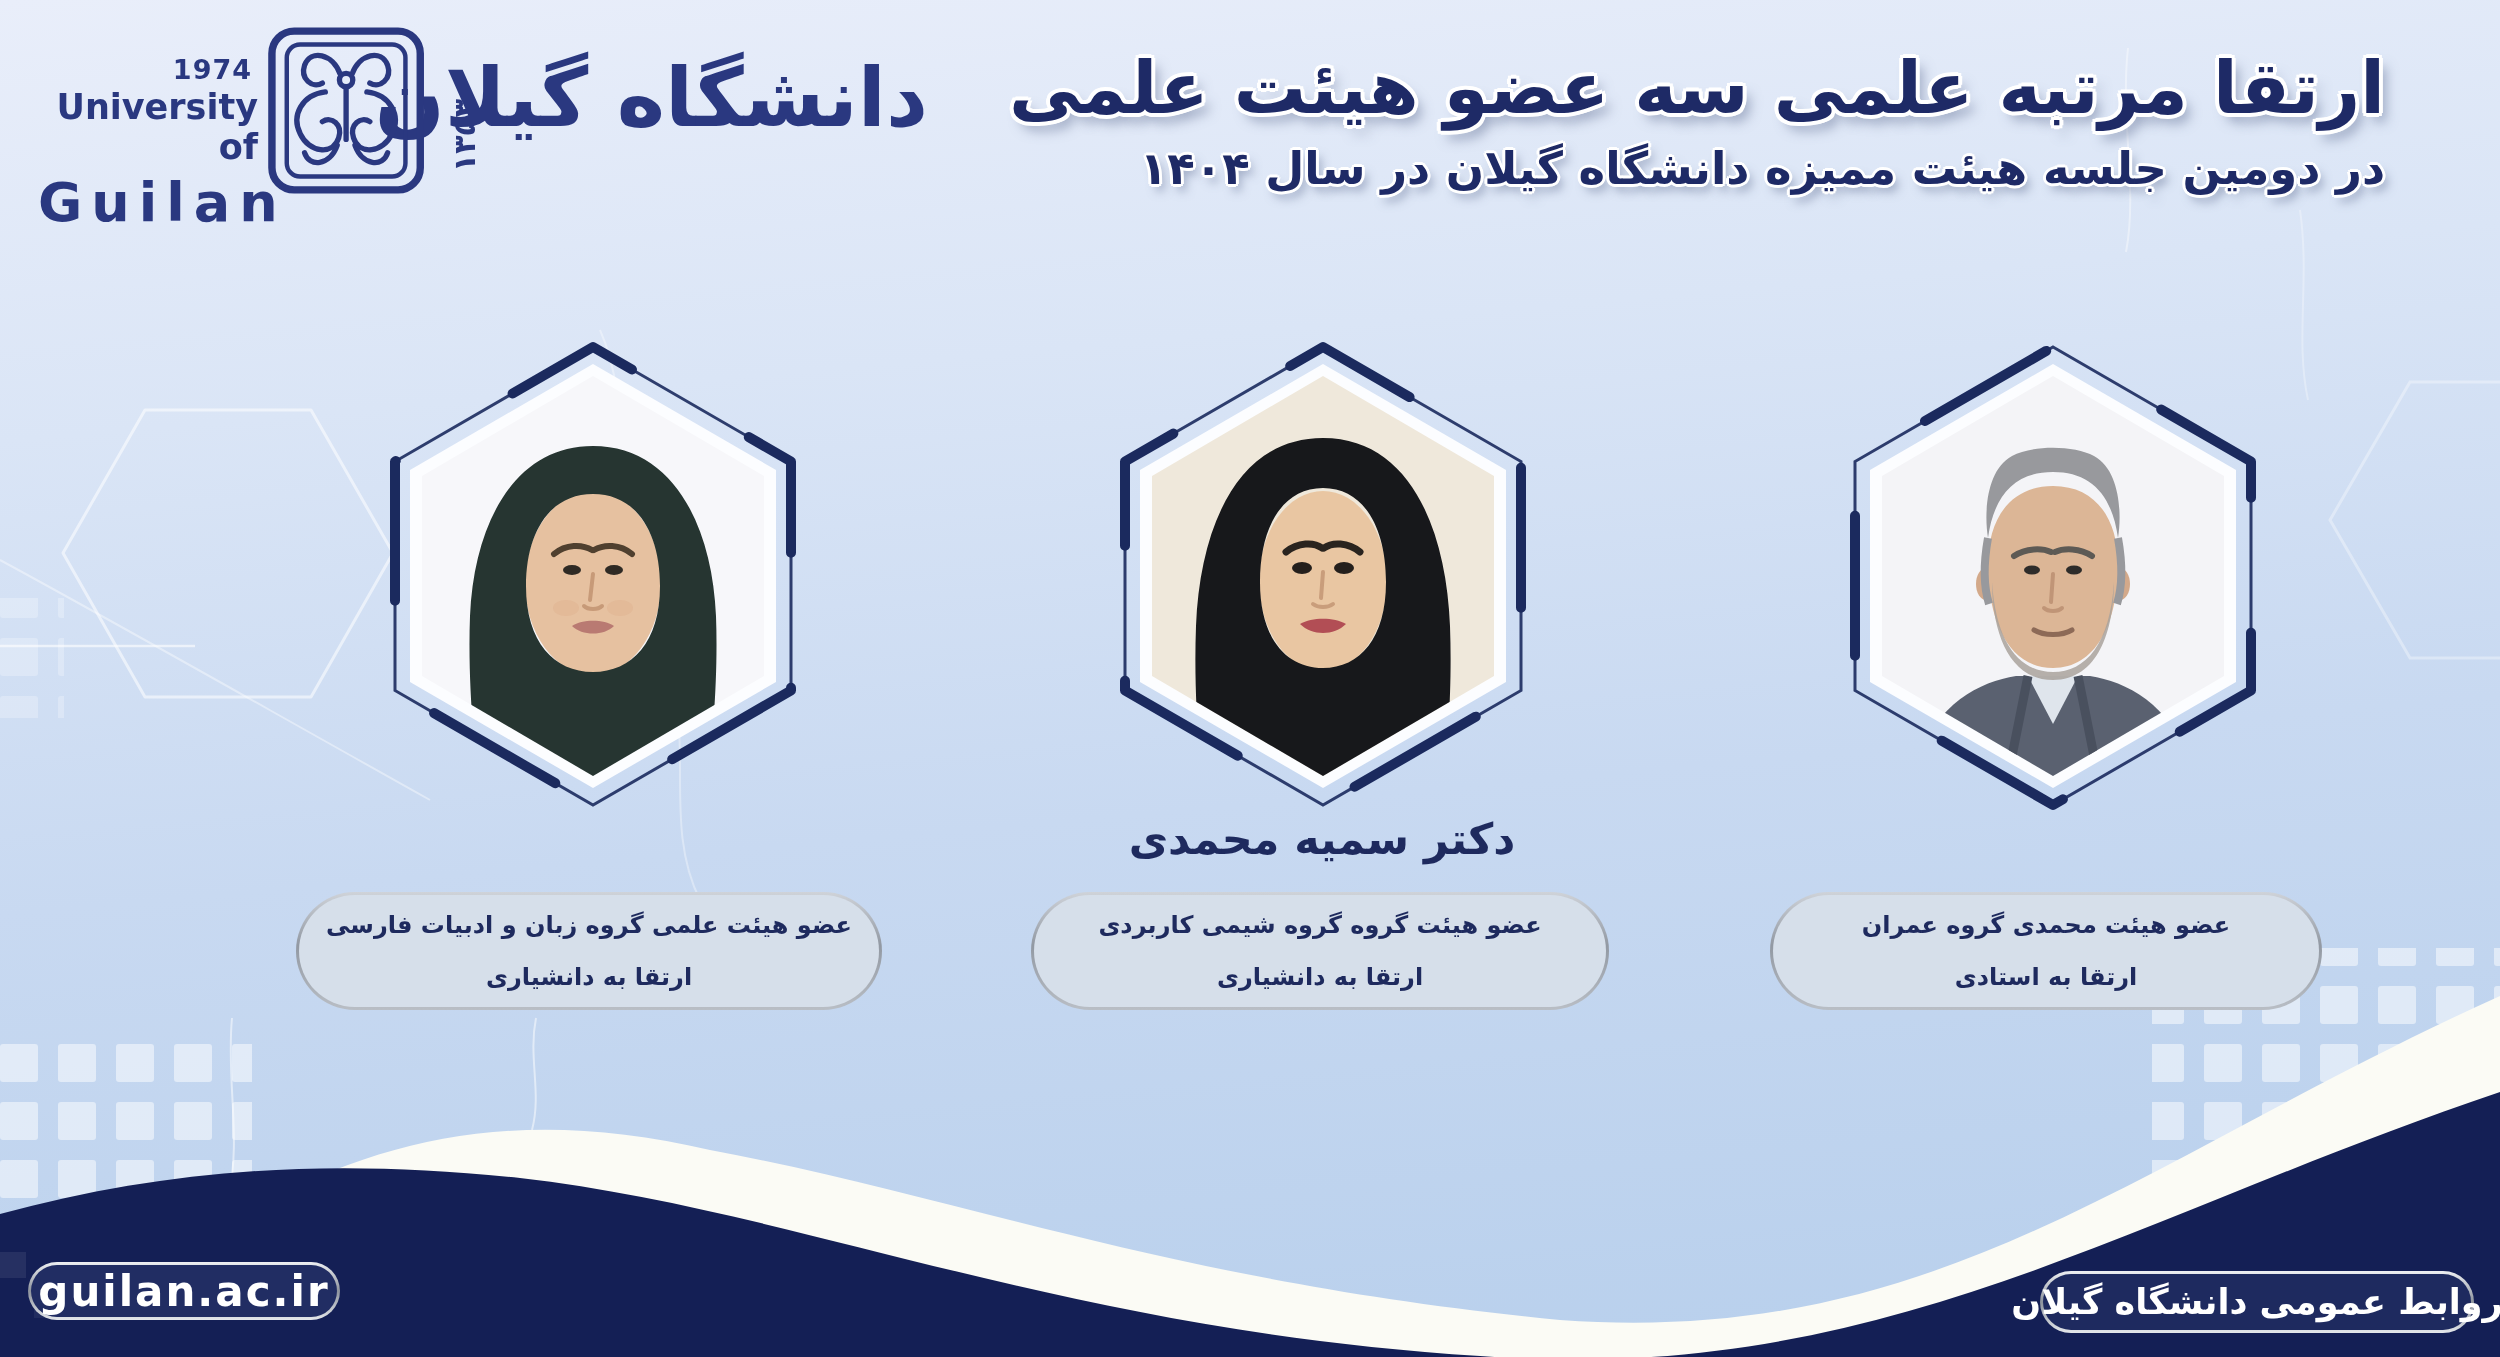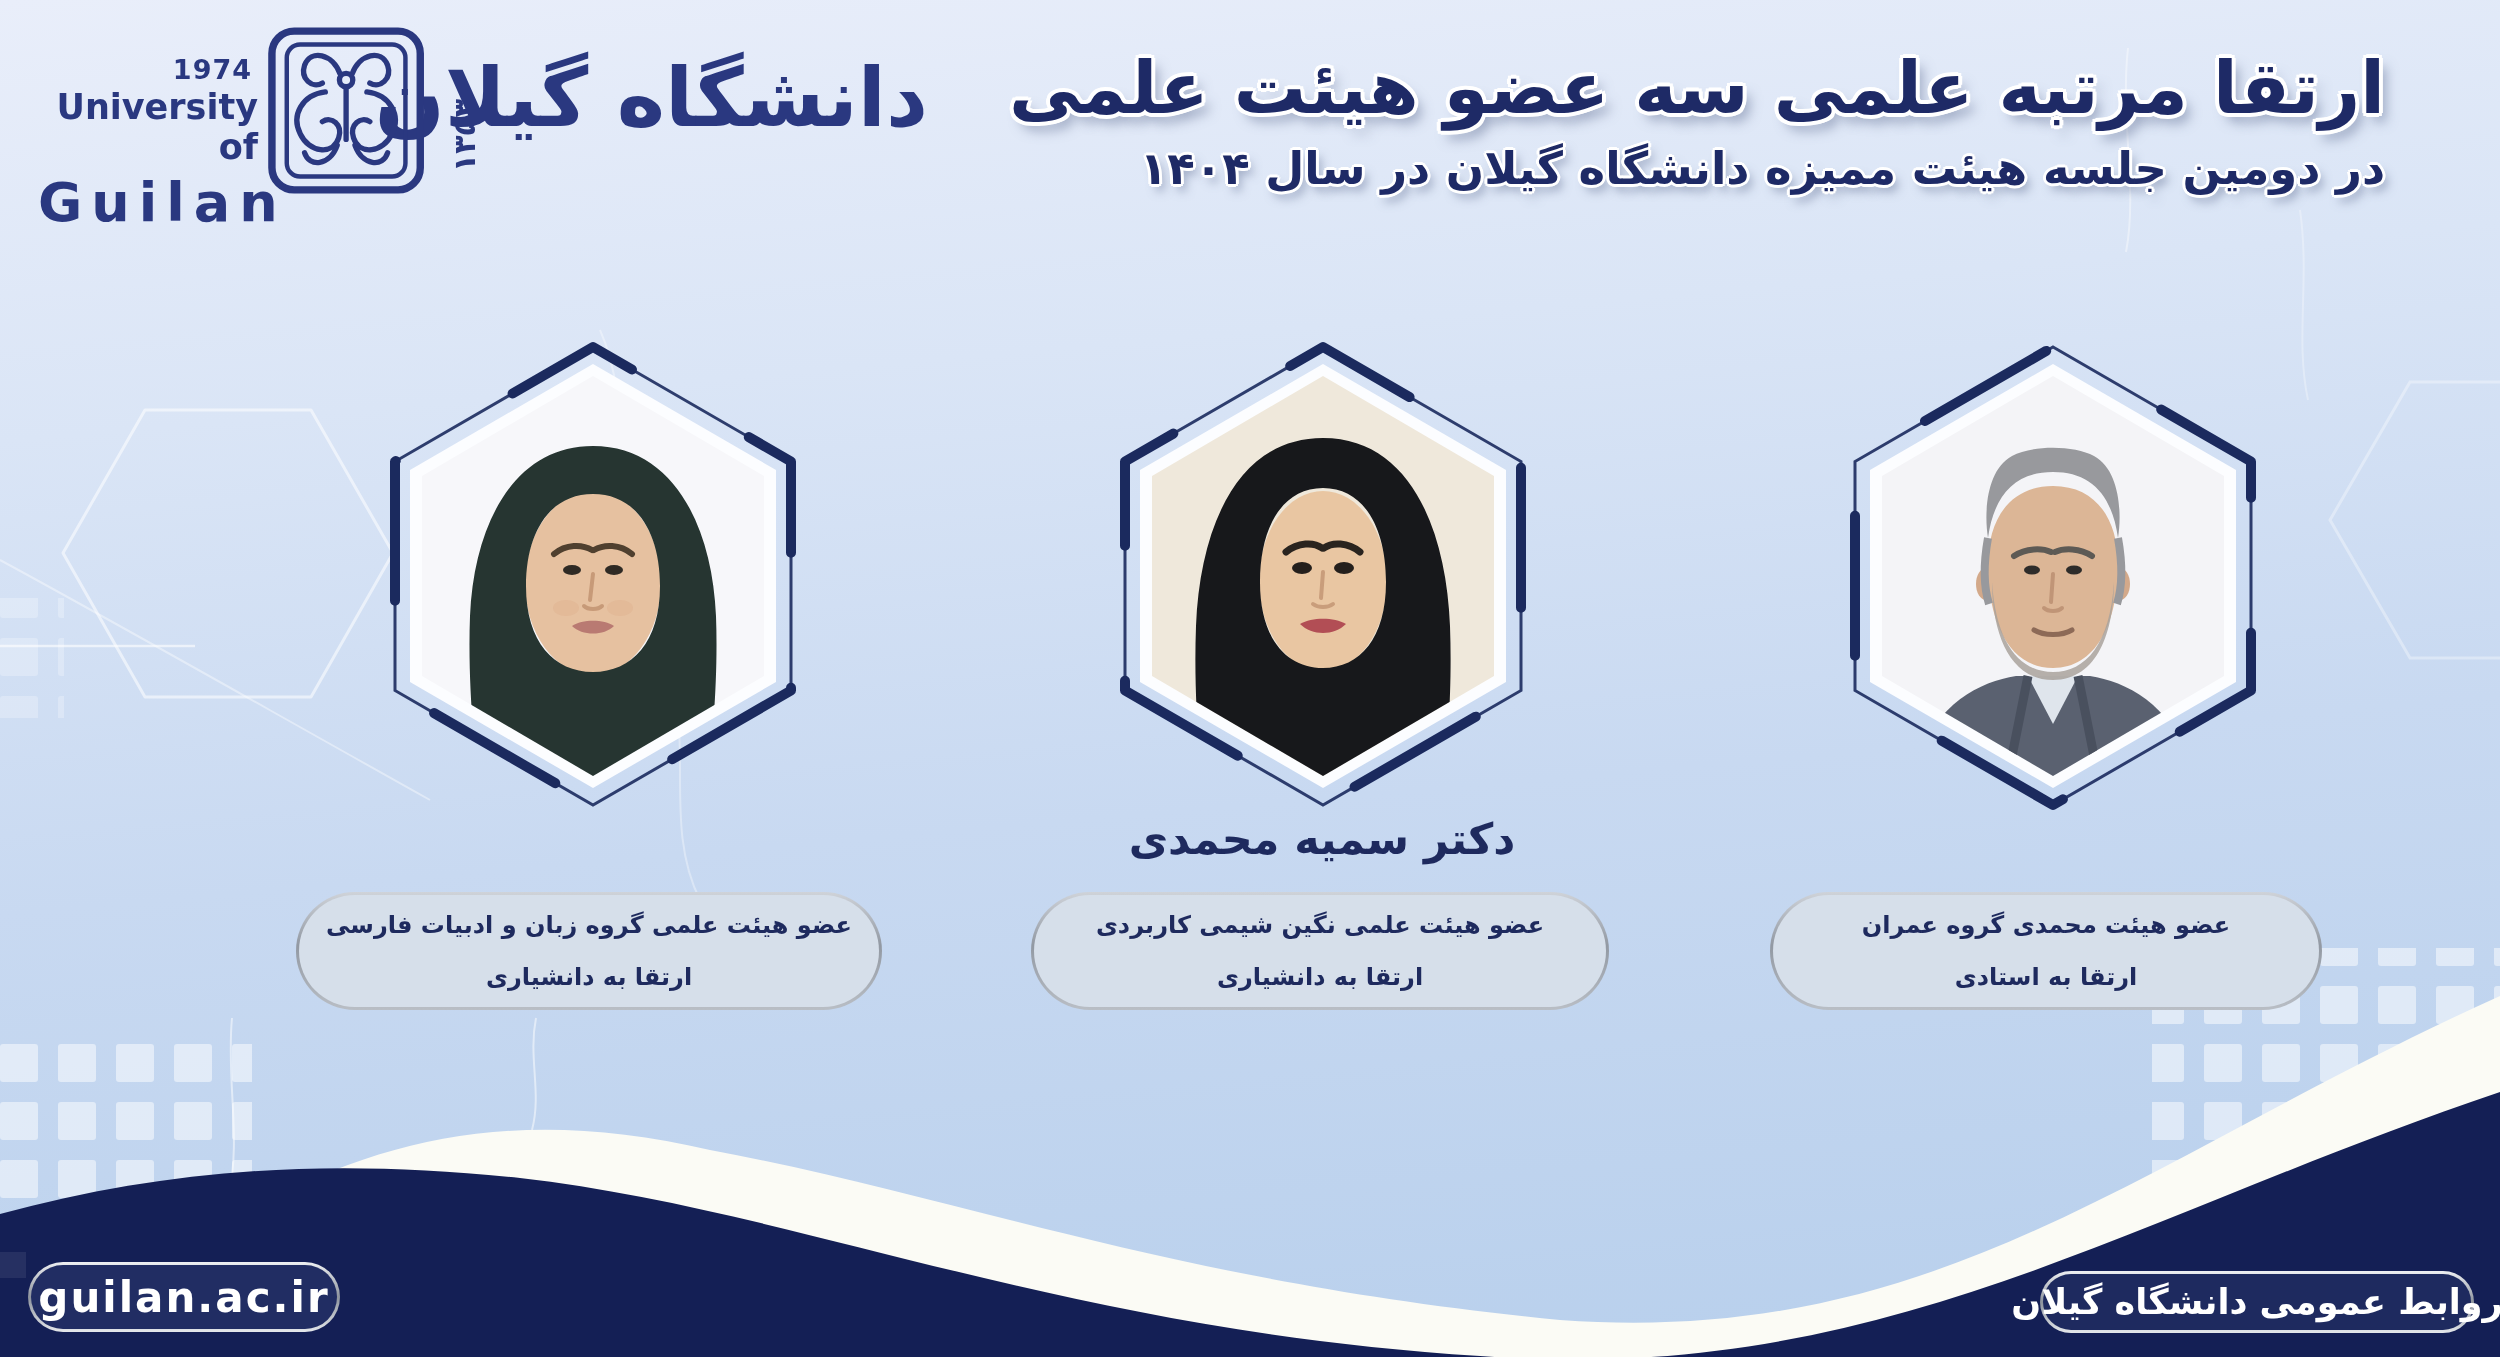--- a/index.html
+++ b/index.html
@@ -58,21 +58,21 @@
     font-size:43px; font-weight:bold; color:#1e2a5e;
   }
   .desc-pill {
     top:892px; height:118px; border-radius:60px; border:3px solid transparent;
     background:linear-gradient(#d6dfea,#d6dfea) padding-box,
                linear-gradient(180deg,#cfd3d9 0%,#9299a3 45%,#b9bec5 100%) border-box;
     font-size:24px; font-weight:bold; color:#1e2a5e; line-height:52px;
     flex-direction:column; text-align:center;
   }
   .site-pill {
-    left:28px; top:1262px; width:312px; height:70px; border-radius:37px; border:3px solid transparent;
+    left:28px; top:1262px; width:312px; height:58px; border-radius:37px; border:3px solid transparent;
     background:linear-gradient(#212d63,#212d63) padding-box,
                linear-gradient(180deg,#eef0f3 0%,#8d939d 50%,#e4e7eb 100%) border-box;
     font-size:42px; font-weight:bold; color:#ffffff; letter-spacing:2px; direction:ltr; z-index:4;
   }
   .credit-pill {
     left:2040px; top:1271px; width:434px; height:62px; border-radius:33px; border:3px solid transparent;
     background:linear-gradient(#1e2a5f,#1e2a5f) padding-box,
                linear-gradient(180deg,#eef0f3 0%,#8d939d 50%,#e4e7eb 100%) border-box;
     font-size:35px; font-weight:bold; color:#ffffff; z-index:4;
   }
@@ -190,21 +190,21 @@
           <path d="M171,196 L169,222 M161,228 C166,232 176,232 181,228" stroke="#c99d7b" stroke-width="4" fill="none" stroke-linecap="round"></path>
           <path d="M148,248 C160,241 182,241 194,248 C182,260 160,260 148,248 Z" fill="#b24e55"></path>
         </svg>
       </div>
     </div>
   </div>
   <div class="pill name-pill" style="left:1078px;width:488px">
     <span>دکتر سمیه محمدی</span>
   </div>
   <div class="pill desc-pill" style="left:1031px;width:578px">
-    <span>عضو هیئت علمی نگین شیمی کاربردی</span>
+    <span>عضو هیئت گروه گروه شیمی کاربردی</span>
     <span>ارتقا به دانشیاری</span>
   </div>
 
   <div class="hexcard" style="left:1848px">
     <svg class="ring" width="410" height="472" viewBox="0 0 410 472">
       <polygon points="205,7 403,121.5 403,350.5 205,465 7,350.5 7,121.5" fill="none" stroke="#1b2a5e" stroke-width="3" opacity="0.9"></polygon>
       <polygon points="205,7 403,121.5 403,350.5 205,465 7,350.5 7,121.5" fill="none" stroke="#1b2a5e" stroke-width="10" stroke-dasharray="140 135" stroke-dashoffset="150" stroke-linecap="round" stroke-linejoin="round"></polygon>
     </svg>
     <div class="hexwhite">
       <div class="hexphoto">

